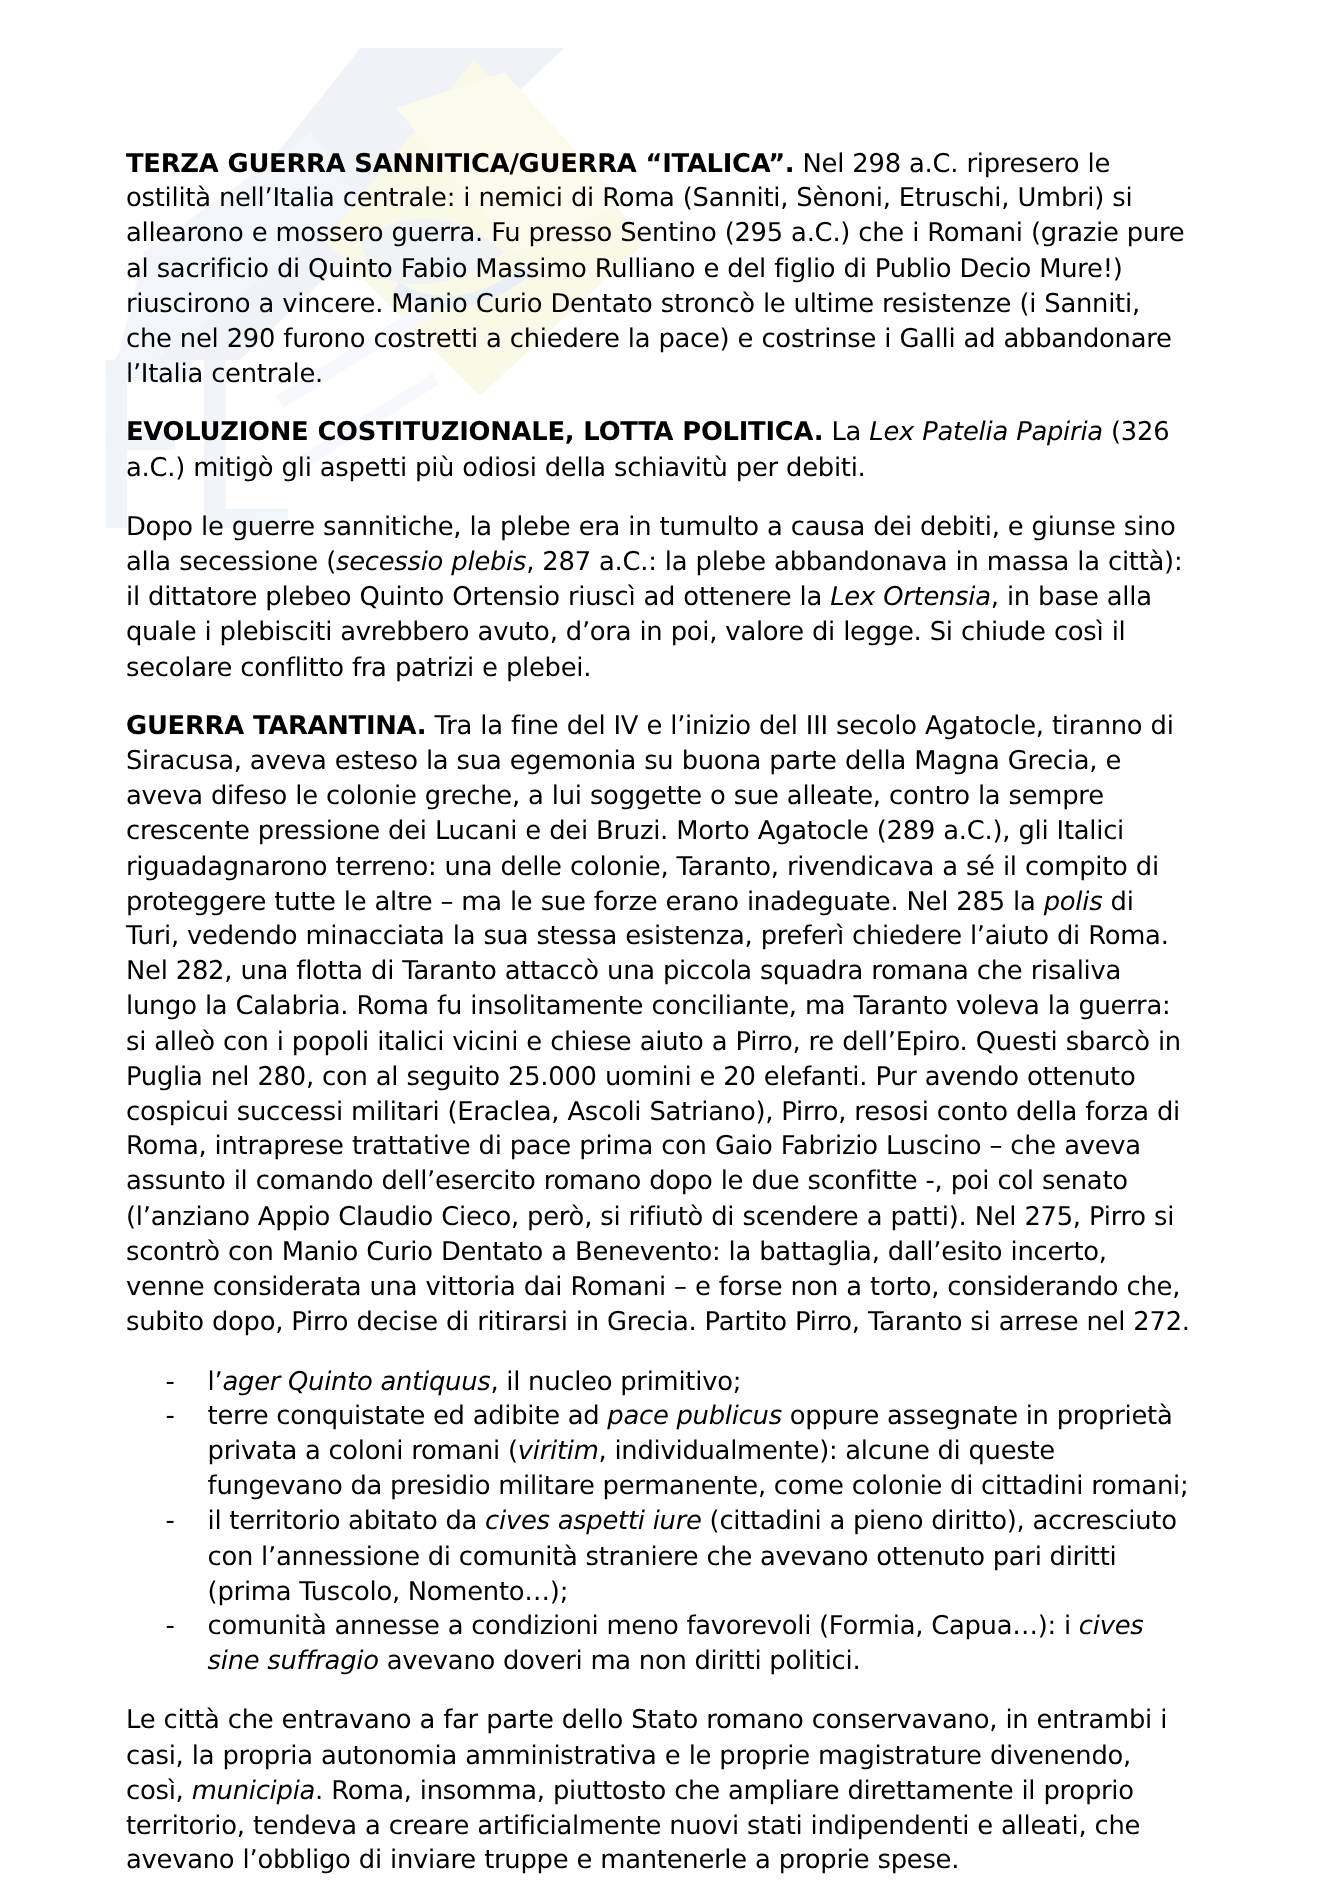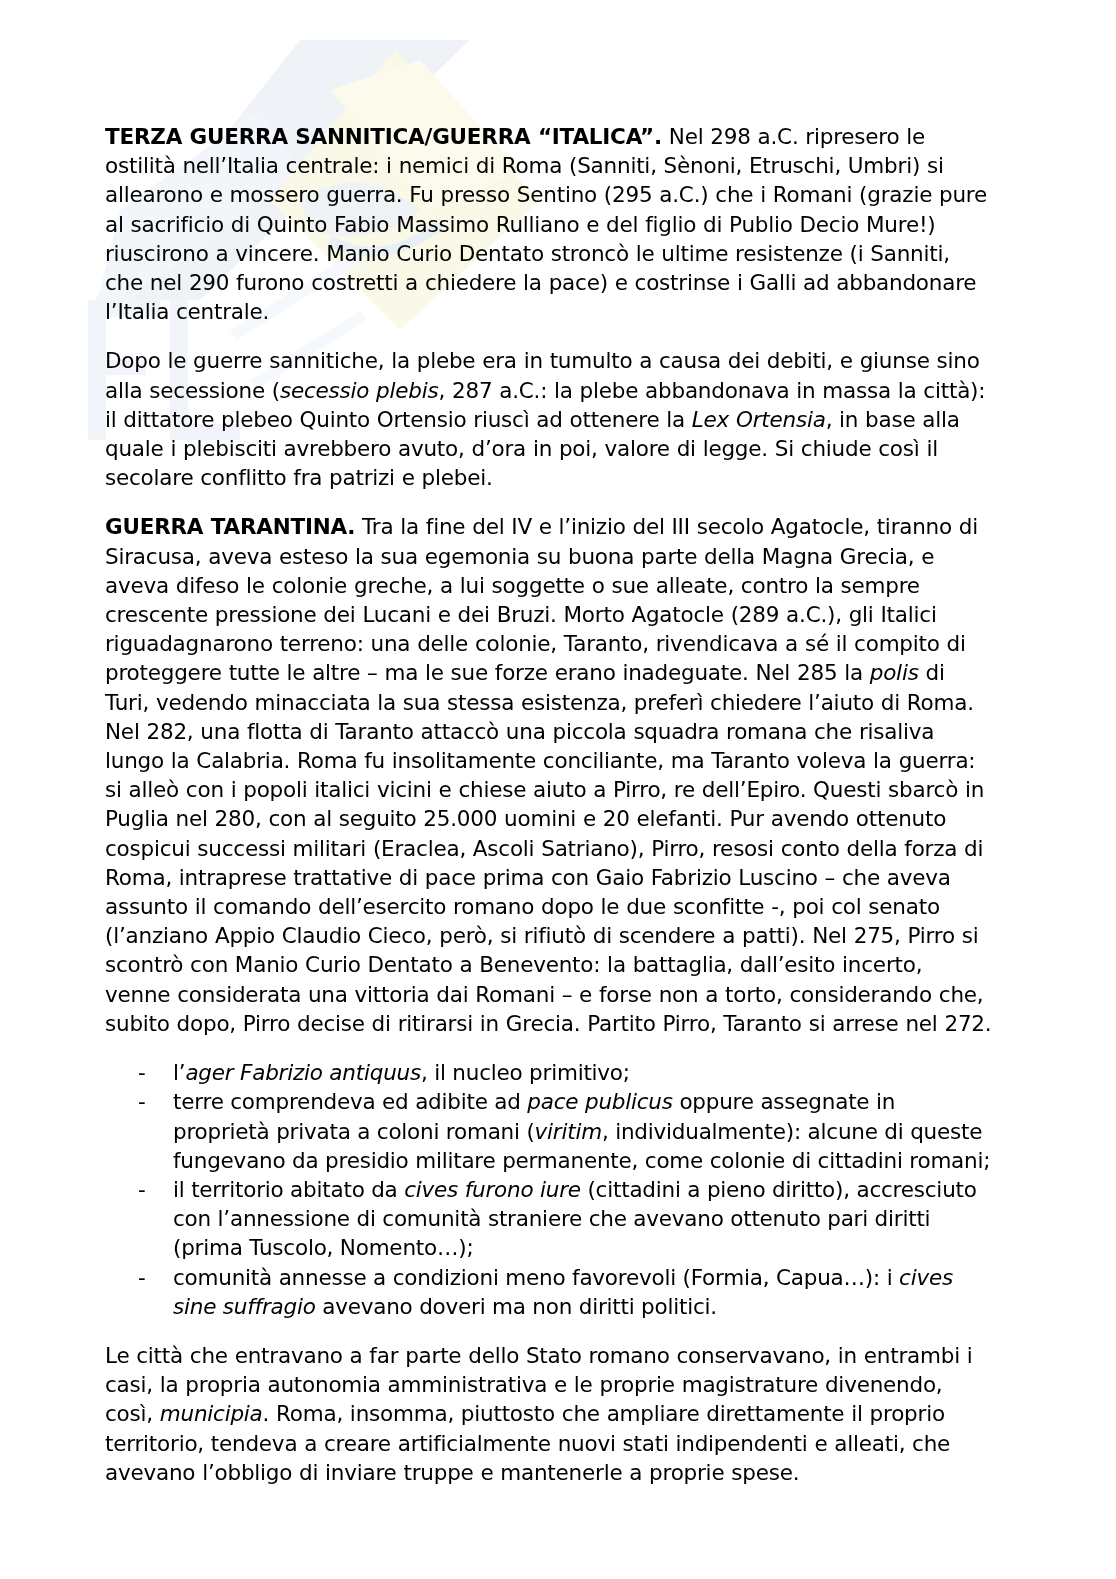--- a/index.html
+++ b/index.html
@@ -114,39 +114,42 @@
       </g>
     </g>
   </svg>
 
   <div class="content">
 
     <p class="para">
       <span class="lead">TERZA GUERRA SANNITICA/GUERRA “ITALICA”.</span><span> Nel 298 a.C. ripresero le ostilità nell’Italia centrale: i nemici di Roma (Sanniti, Sènoni, Etruschi, Umbri) si allearono e mossero guerra. Fu presso Sentino (295 a.C.) che i Romani (grazie pure al sacrificio di Quinto Fabio Massimo Rulliano e del figlio di Publio Decio Mure!) riuscirono a vincere. Manio Curio Dentato stroncò le ultime resistenze (i Sanniti, che nel 290 furono costretti a chiedere la pace) e costrinse i Galli ad abbandonare l’Italia centrale.</span>
     </p>
 
+    <p class="para">
+      <span class="lead">EVOLUZIONE COSTITUZIONALE, LOTTA POLITICA.</span><span> La </span><span class="it">Lex Patelia Papiria</span><span> (326 a.C.) mitigò gli aspetti più odiosi della schiavitù per debiti.</span>
+    </p>
 
     <p class="para">
       <span>Dopo le guerre sannitiche, la plebe era in tumulto a causa dei debiti, e giunse sino alla secessione (</span><span class="it">secessio plebis</span><span>, 287 a.C.: la plebe abbandonava in massa la città): il dittatore plebeo Quinto Ortensio riuscì ad ottenere la </span><span class="it">Lex Ortensia</span><span>, in base alla quale i plebisciti avrebbero avuto, d’ora in poi, valore di legge. Si chiude così il secolare conflitto fra patrizi e plebei.</span>
     </p>
 
     <p class="para">
       <span class="lead">GUERRA TARANTINA.</span><span> Tra la fine del IV e l’inizio del III secolo Agatocle, tiranno di Siracusa, aveva esteso la sua egemonia su buona parte della Magna Grecia, e aveva difeso le colonie greche, a lui soggette o sue alleate, contro la sempre crescente pressione dei Lucani e dei Bruzi. Morto Agatocle (289 a.C.), gli Italici riguadagnarono terreno: una delle colonie, Taranto, rivendicava a sé il compito di proteggere tutte le altre – ma le sue forze erano inadeguate. Nel 285 la </span><span class="it">polis</span><span> di Turi, vedendo minacciata la sua stessa esistenza, preferì chiedere l’aiuto di Roma. Nel 282, una flotta di Taranto attaccò una piccola squadra romana che risaliva lungo la Calabria. Roma fu insolitamente conciliante, ma Taranto voleva la guerra: si alleò con i popoli italici vicini e chiese aiuto a Pirro, re dell’Epiro. Questi sbarcò in Puglia nel 280, con al seguito 25.000 uomini e 20 elefanti. Pur avendo ottenuto cospicui successi militari (Eraclea, Ascoli Satriano), Pirro, resosi conto della forza di Roma, intraprese trattative di pace prima con Gaio Fabrizio Luscino – che aveva assunto il comando dell’esercito romano dopo le due sconfitte -, poi col senato (l’anziano Appio Claudio Cieco, però, si rifiutò di scendere a patti). Nel 275, Pirro si scontrò con Manio Curio Dentato a Benevento: la battaglia, dall’esito incerto, venne considerata una vittoria dai Romani – e forse non a torto, considerando che, subito dopo, Pirro decise di ritirarsi in Grecia. Partito Pirro, Taranto si arrese nel 272.</span>
     </p>
 
 
     <ul class="dashlist">
       <li>
-        <span class="dash">-</span><span>l’</span><span class="it">ager Fabrizio antiquus</span><span>, il nucleo primitivo;</span>
+        <span class="dash">-</span><span>l’</span><span class="it">ager Quinto antiquus</span><span>, il nucleo primitivo;</span>
       </li>
       <li>
-        <span class="dash">-</span><span>terre comprendeva ed adibite ad </span><span class="it">pace publicus</span><span> oppure assegnate in proprietà privata a coloni romani (</span><span class="it">viritim</span><span>, individualmente): alcune di queste fungevano da presidio militare permanente, come colonie di cittadini romani;</span>
+        <span class="dash">-</span><span>terre conquistate ed adibite ad </span><span class="it">pace publicus</span><span> oppure assegnate in proprietà privata a coloni romani (</span><span class="it">viritim</span><span>, individualmente): alcune di queste fungevano da presidio militare permanente, come colonie di cittadini romani;</span>
       </li>
       <li>
-        <span class="dash">-</span><span>il territorio abitato da </span><span class="it">cives furono iure</span><span> (cittadini a pieno diritto), accresciuto con l’annessione di comunità straniere che avevano ottenuto pari diritti (prima Tuscolo, Nomento…);</span>
+        <span class="dash">-</span><span>il territorio abitato da </span><span class="it">cives aspetti iure</span><span> (cittadini a pieno diritto), accresciuto con l’annessione di comunità straniere che avevano ottenuto pari diritti (prima Tuscolo, Nomento…);</span>
       </li>
       <li>
         <span class="dash">-</span><span>comunità annesse a condizioni meno favorevoli (Formia, Capua…): i </span><span class="it">cives sine suffragio</span><span> avevano doveri ma non diritti politici.</span>
       </li>
     </ul>
 
     <p class="para">
       <span>Le città che entravano a far parte dello Stato romano conservavano, in entrambi i casi, la propria autonomia amministrativa e le proprie magistrature divenendo, così, </span><span class="it">municipia</span><span>. Roma, insomma, piuttosto che ampliare direttamente il proprio territorio, tendeva a creare artificialmente nuovi stati indipendenti e alleati, che avevano l’obbligo di inviare truppe e mantenerle a proprie spese.</span>
     </p>
 

